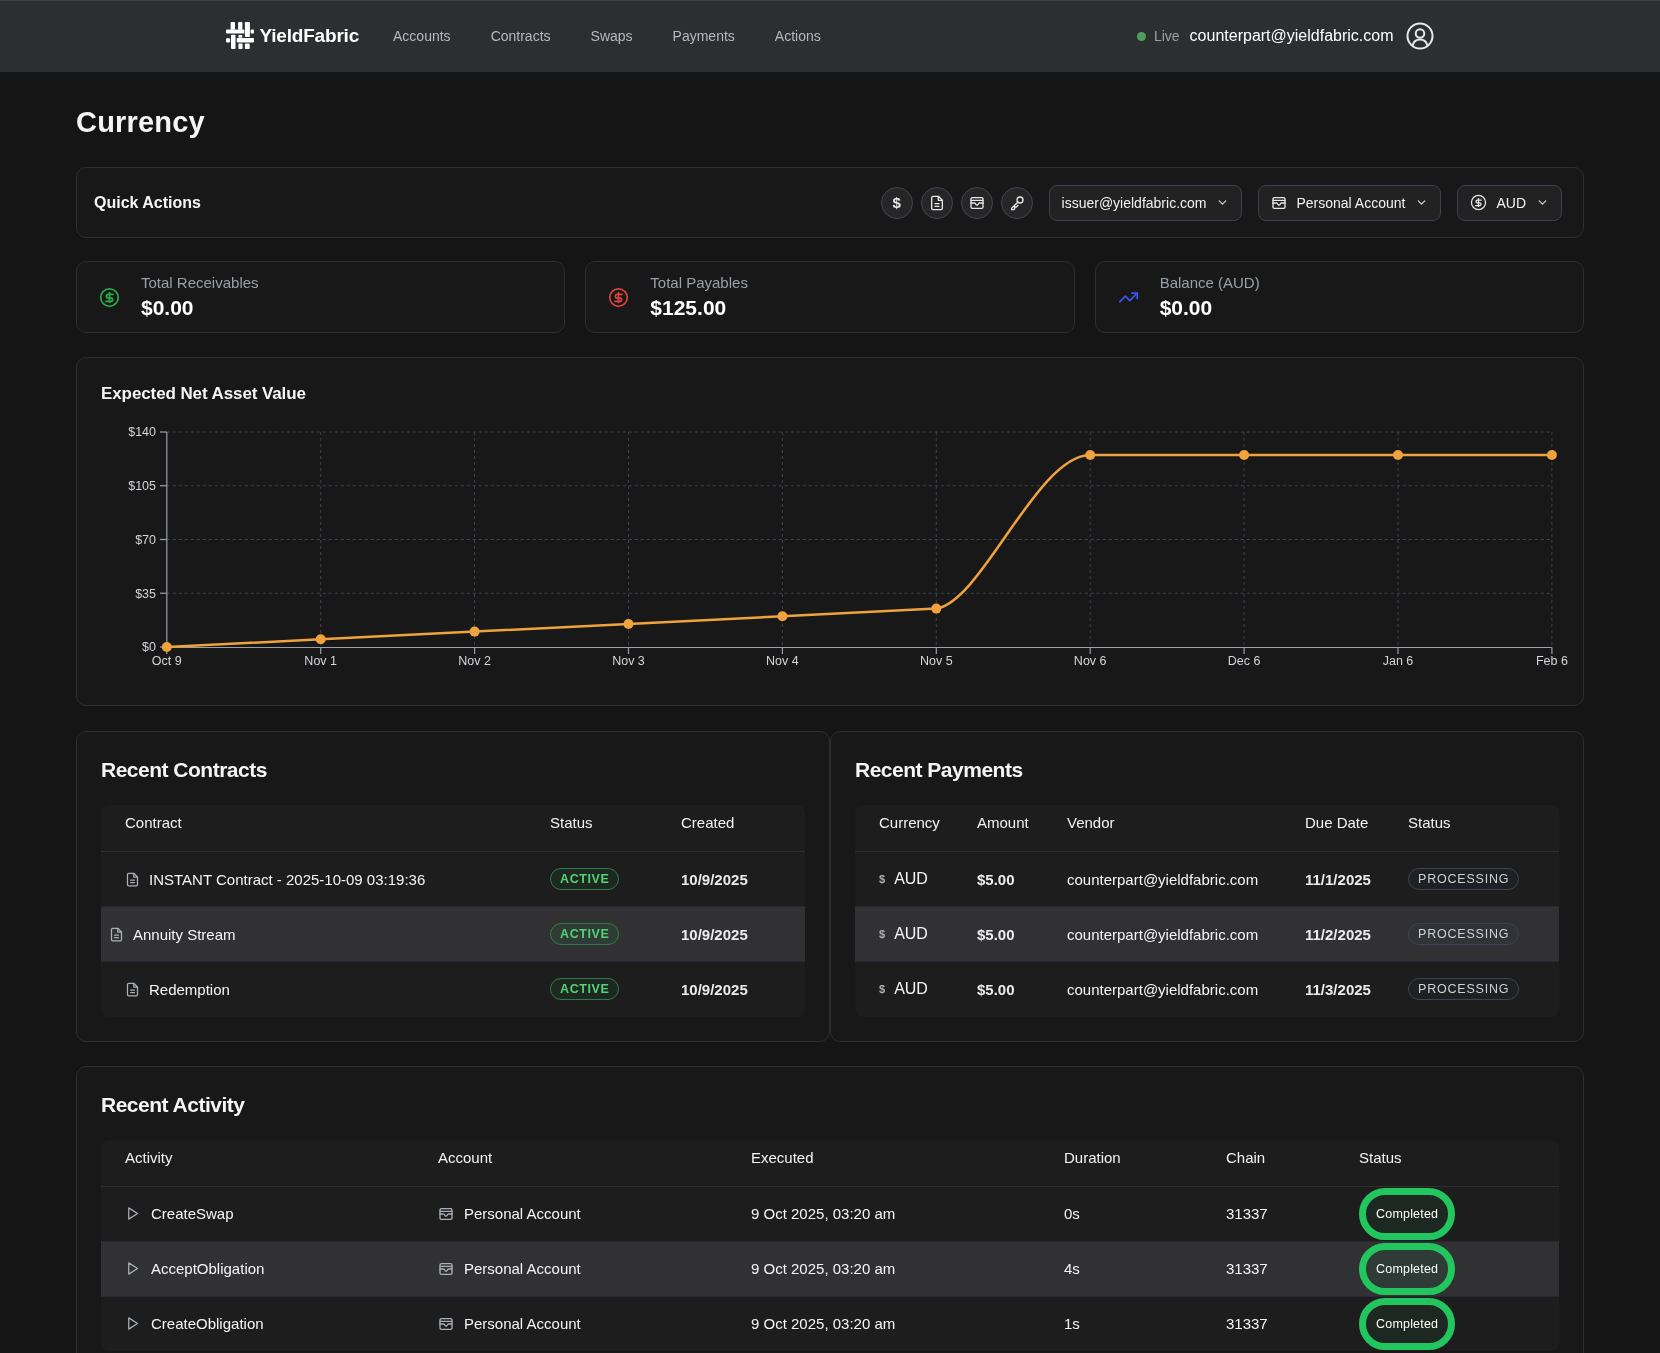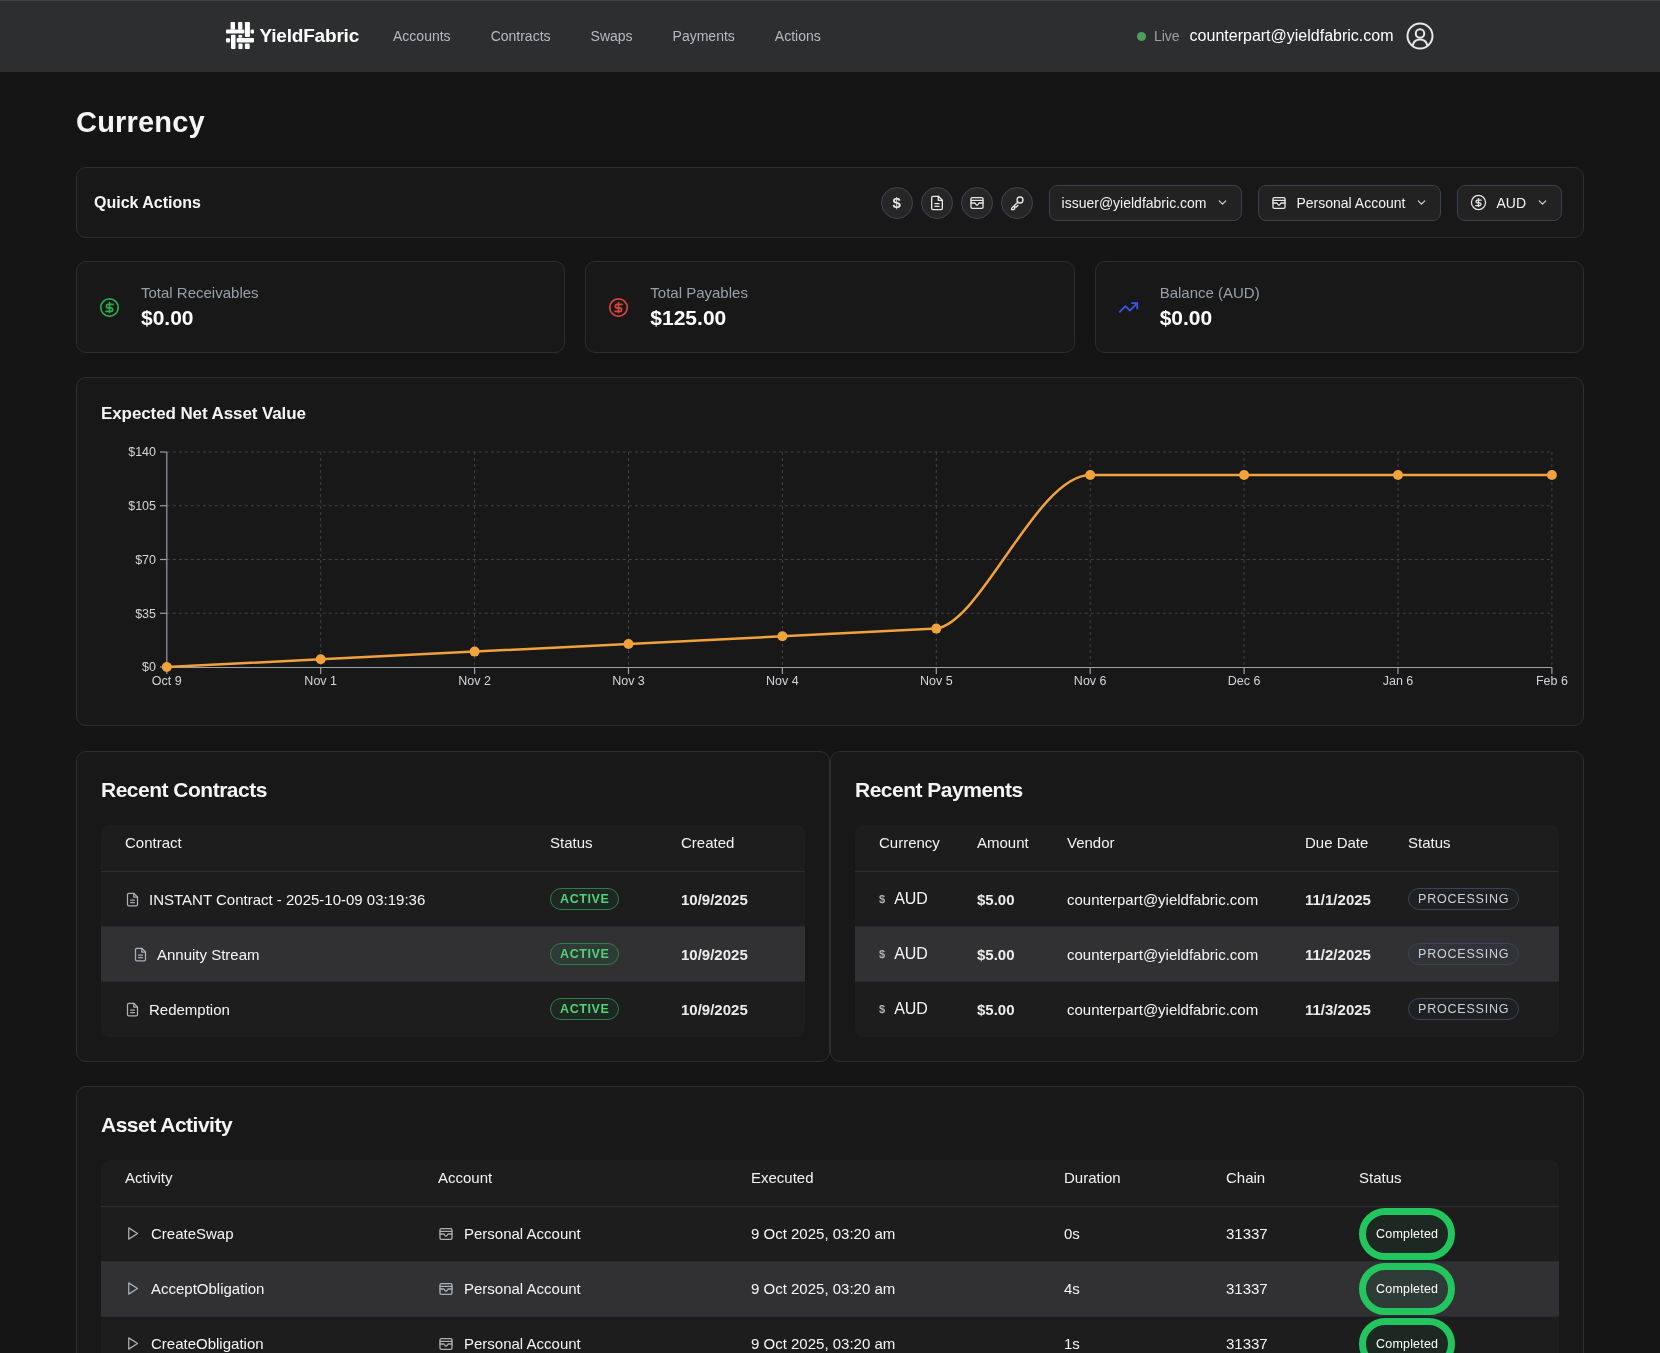--- a/index.html
+++ b/index.html
@@ -25,21 +25,21 @@
 .qa { margin-top:28px; height:71px; display:flex; align-items:center; padding:0 21px 0 17px; }
 .qa-title { font-size:16px; font-weight:bold; }
 .qa-right { margin-left:auto; display:flex; align-items:center; }
 .icon-btn { width:32px; height:32px; border-radius:50%; background:#262626; border:1px solid #3d4654; display:flex; align-items:center; justify-content:center; margin-left:8px; color:#e8e8e8; }
 .icon-btn:first-child { margin-left:0; }
 .dd { height:36px; background:#222222; border:1px solid #3a4150; border-radius:8px; display:flex; align-items:center; padding:0 12px; font-size:14px; color:#f2f2f2; margin-left:16px; }
 .dd .chev { margin-left:10px; }
 .dd .ddic { margin-right:9px; display:flex; }
 
 .stats { display:flex; gap:20px; margin-top:23px; }
-.stat { flex:1; height:92px; display:flex; align-items:center; padding:12px 22px; }
+.stat { flex:1; height:72px; display:flex; align-items:center; padding:12px 22px; }
 .stat-ic { width:21px; height:21px; margin-right:21px; flex:none; }
 .stat-label { color:#98a0ab; font-size:15px; }
 .stat-val { color:#fff; font-size:21px; font-weight:bold; margin-top:5px; }
 
 .chart-card { margin-top:24px; height:349px; position:relative; }
 .chart-title { position:absolute; left:24px; top:26px; font-size:17px; font-weight:bold; letter-spacing:-0.1px; }
 
 .row2 { display:flex; margin-top:25px; }
 .row2 .card { flex:1; padding:24px; padding-bottom:24px; }
 .sec-title { font-size:21px; font-weight:bold; letter-spacing:-0.5px; margin:2px 0 23px 0; }
@@ -291,21 +291,21 @@
                       <line x1="9" y1="13" x2="15" y2="13"></line>
                       <line x1="9" y1="17" x2="15" y2="17"></line>
                     </svg>
                     <span style="margin-left:9px;">INSTANT Contract - 2025-10-09 03:19:36</span>
                   </span>
                 </td>
               <td><span class="badge badge-active">ACTIVE</span></td>
               <td><span class="dt">10/9/2025</span></td>
             </tr>
             <tr class="hl">
-              <td style="padding-left:32px;">
+              <td style="padding-left:8px;">
                   <span class="cellflex">
                     <svg class="ic doc-ic" width="15" height="15" viewBox="0 0 24 24" fill="none" stroke="#aab0b8" stroke-width="2" stroke-linecap="round" stroke-linejoin="round">
                       <path d="M14 2H6a2 2 0 0 0-2 2v16a2 2 0 0 0 2 2h12a2 2 0 0 0 2-2V8z"></path>
                       <path d="M14 2v6h6"></path>
                       <line x1="9" y1="13" x2="15" y2="13"></line>
                       <line x1="9" y1="17" x2="15" y2="17"></line>
                     </svg>
                     <span style="margin-left:9px;">Annuity Stream</span>
                   </span>
                 </td>
@@ -381,21 +381,21 @@
               <td><span class="dt">11/3/2025</span></td>
               <td><span class="badge badge-proc">PROCESSING</span></td>
             </tr>
           </tbody>
         </table>
       </div>
     </div>
   </div>
 
   <div class="card act-card">
-    <div class="sec-title">Asset Activity</div>
+    <div class="sec-title">Recent Activity</div>
     <div class="tblwrap" id="tbl-activity">
       <table>
         <thead>
             <tr>
           <th style="width:337px; padding-left:24px;">Activity</th>
           <th style="width:313px;">Account</th>
           <th style="width:313px;">Executed</th>
           <th style="width:162px;">Duration</th>
           <th style="width:133px;">Chain</th>
           <th>Status</th>

